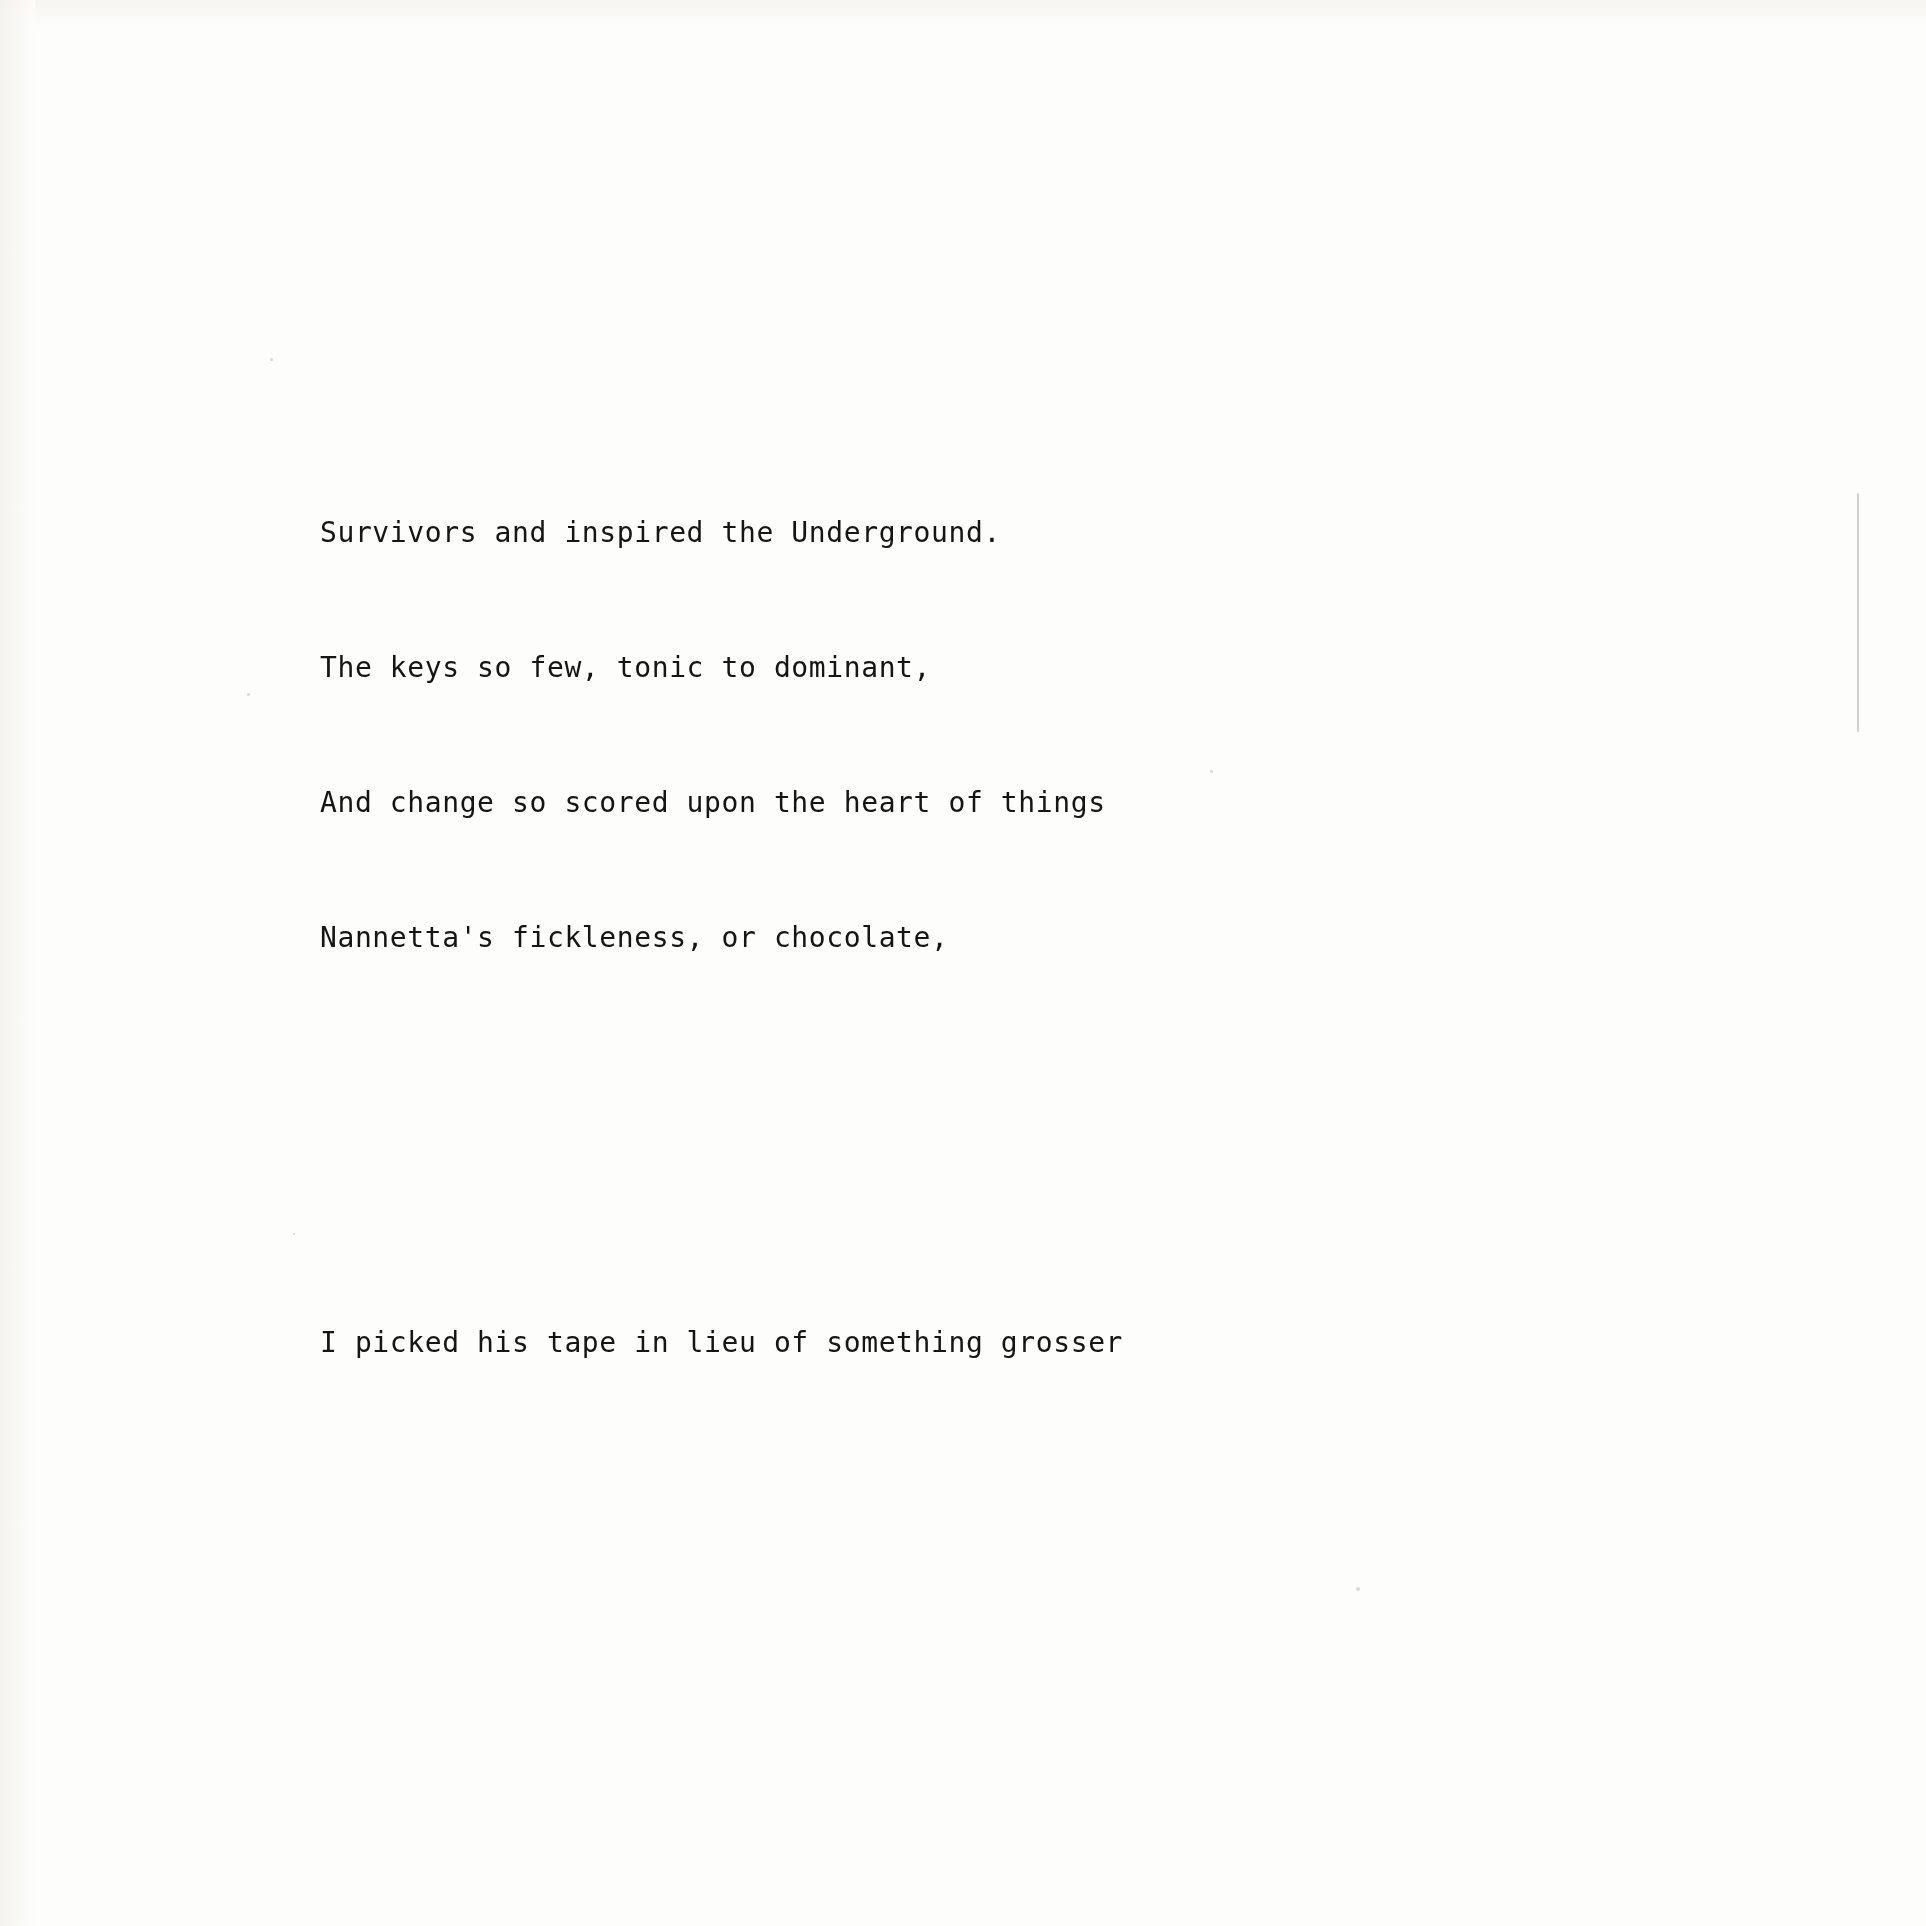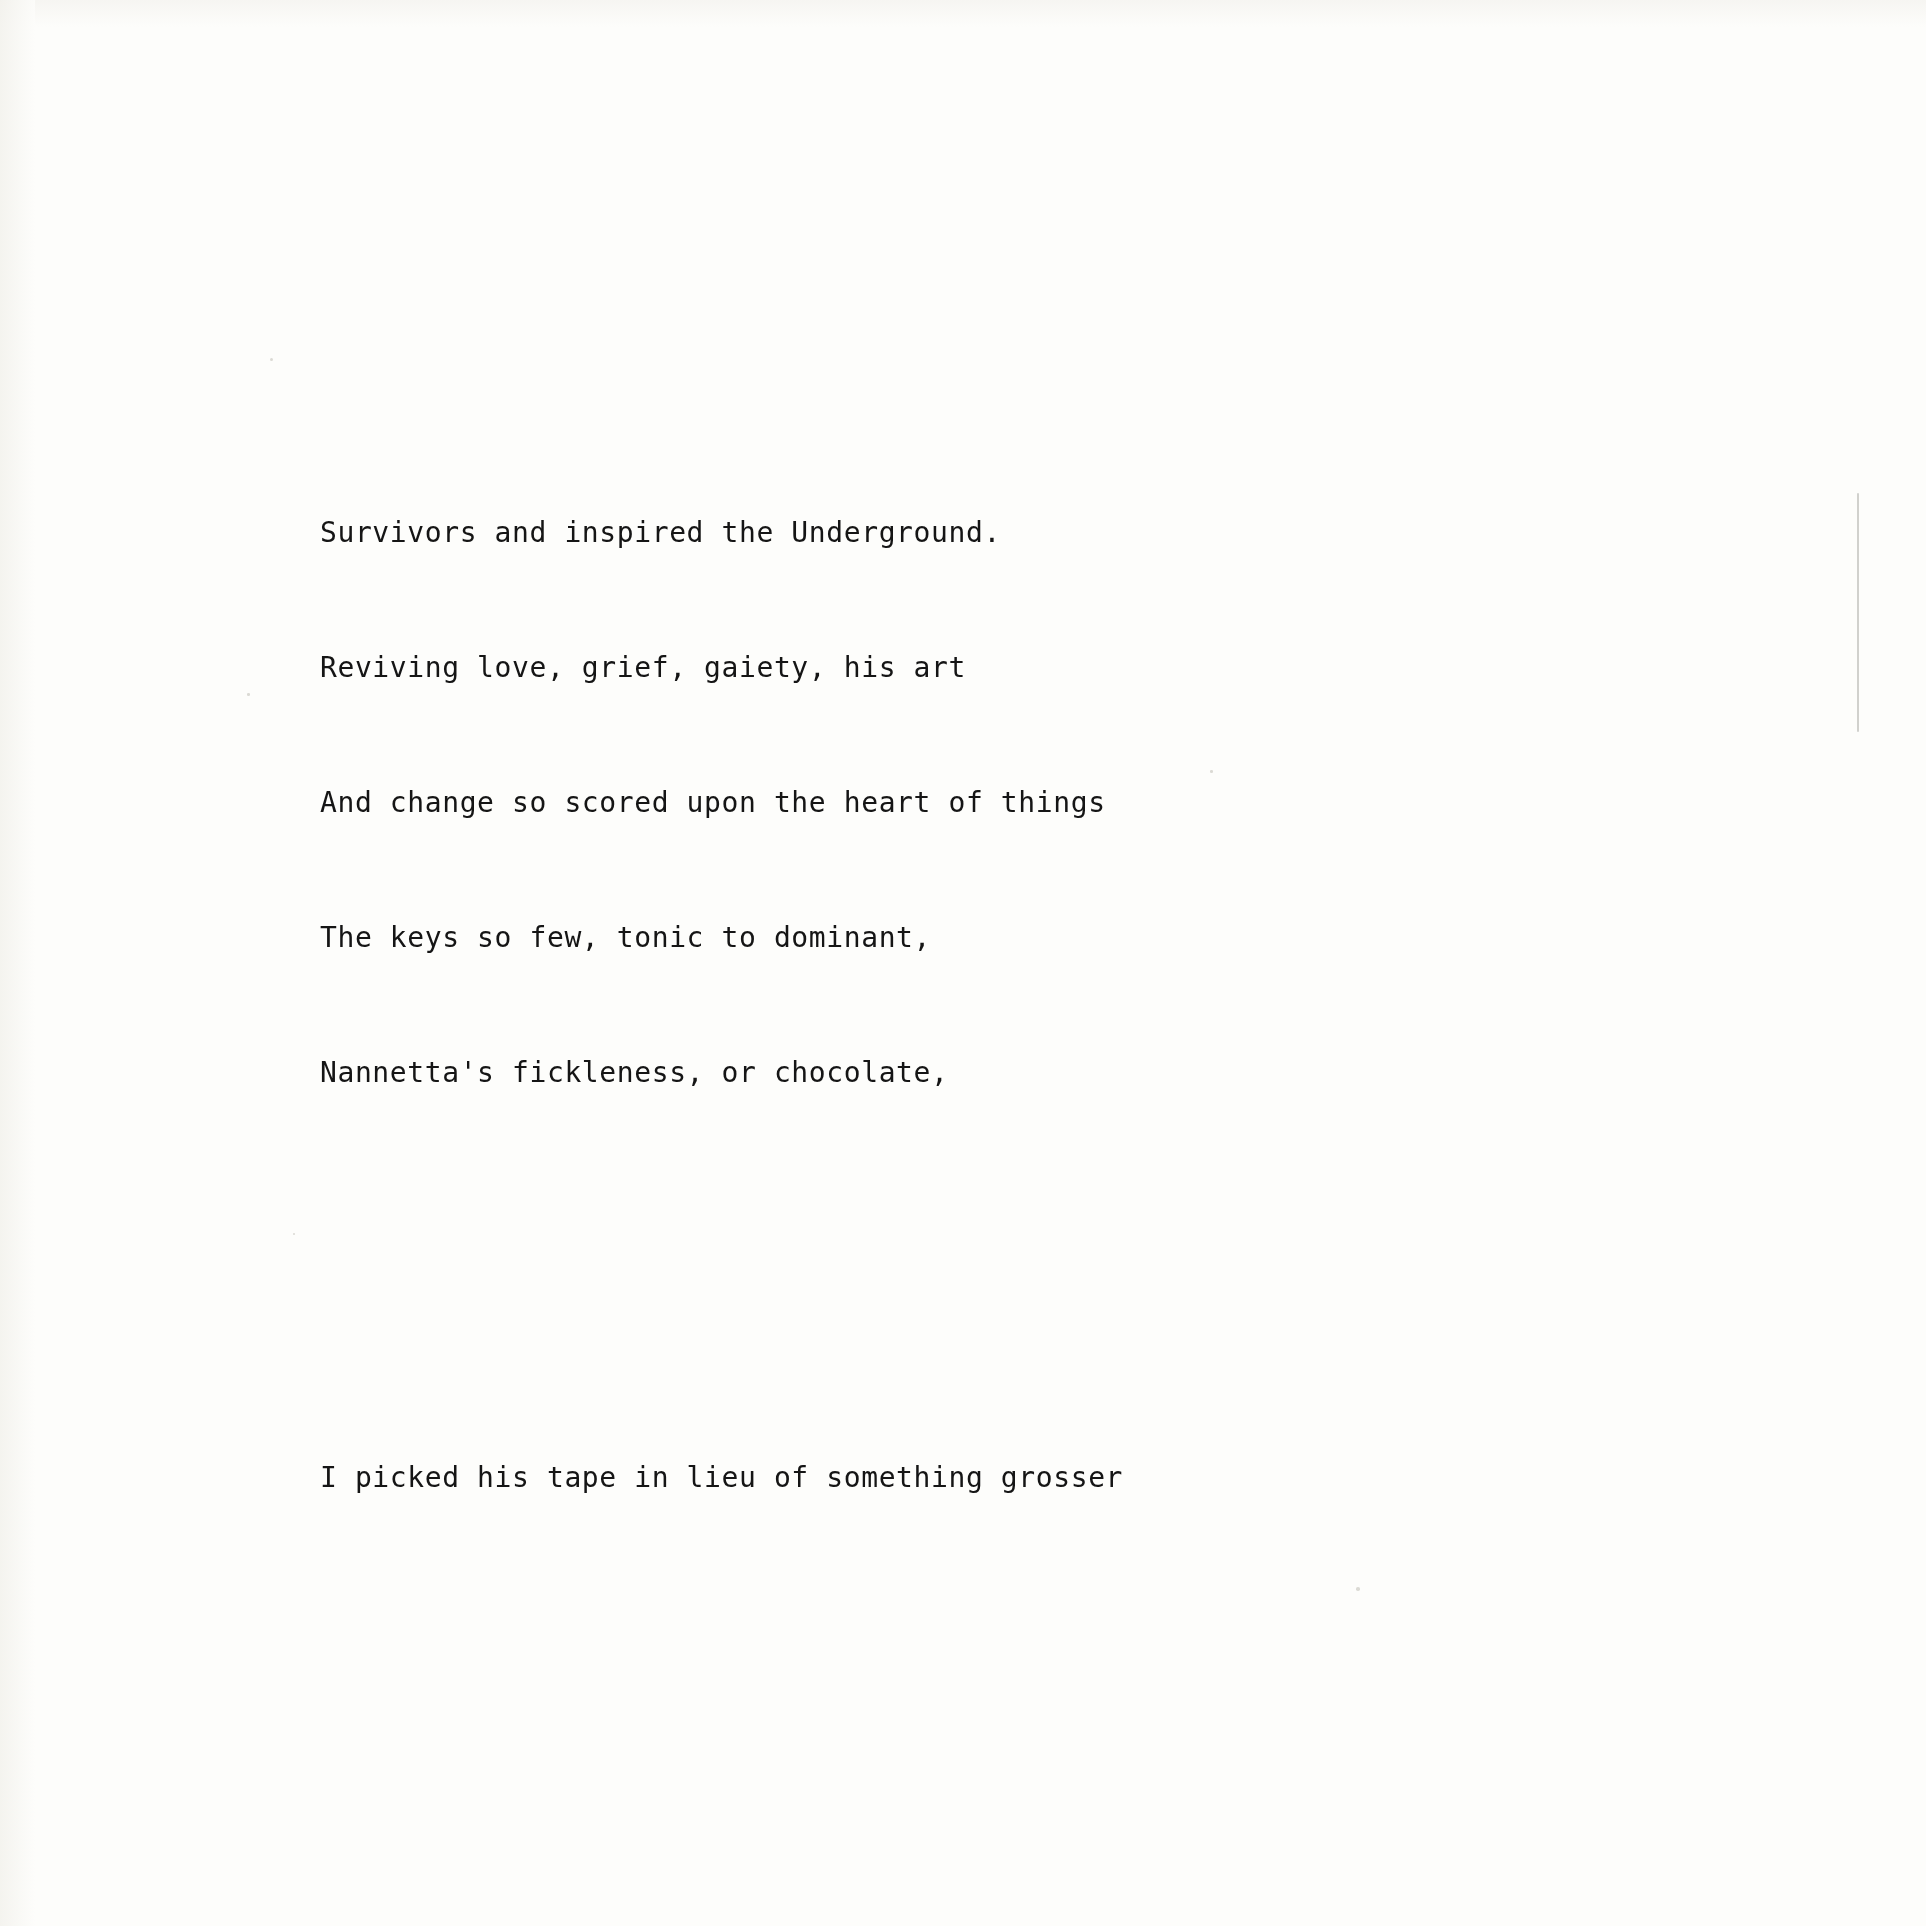--- a/index.html
+++ b/index.html
@@ -93,23 +93,22 @@
 <div class="speck" style="left:270px; top:358px; width:3.1px; height:3.1px;"></div>
 <div class="speck" style="left:247px; top:693px; width:2.7px; height:2.7px;"></div>
 <div class="speck" style="left:293px; top:1233px; width:2.3px; height:2.3px;"></div>
 <div class="speck" style="left:1356px; top:1587px; width:3.5px; height:3.5px;"></div>
 <div class="speck" style="left:1210px; top:770px; width:2.7px; height:2.7px;"></div>
 
 <div class="poem">
 
   <div class="stanza">
     <span class="line">Survivors and inspired the Underground.</span>
-    <span class="line">Reviving love, grief, gaiety, his art</span>
+    <span class="line">The keys so few, tonic to dominant,</span>
     <span class="line">And change so scored upon the heart of things</span>
-    <span class="line">The keys so few, tonic to dominant,</span>
     <span class="line">Nannetta's fickleness, or chocolate,</span>
   </div>
 
   <div class="stanza">
     <span class="line">I picked his tape in lieu of something grosser</span>
     
     
     
     
     

